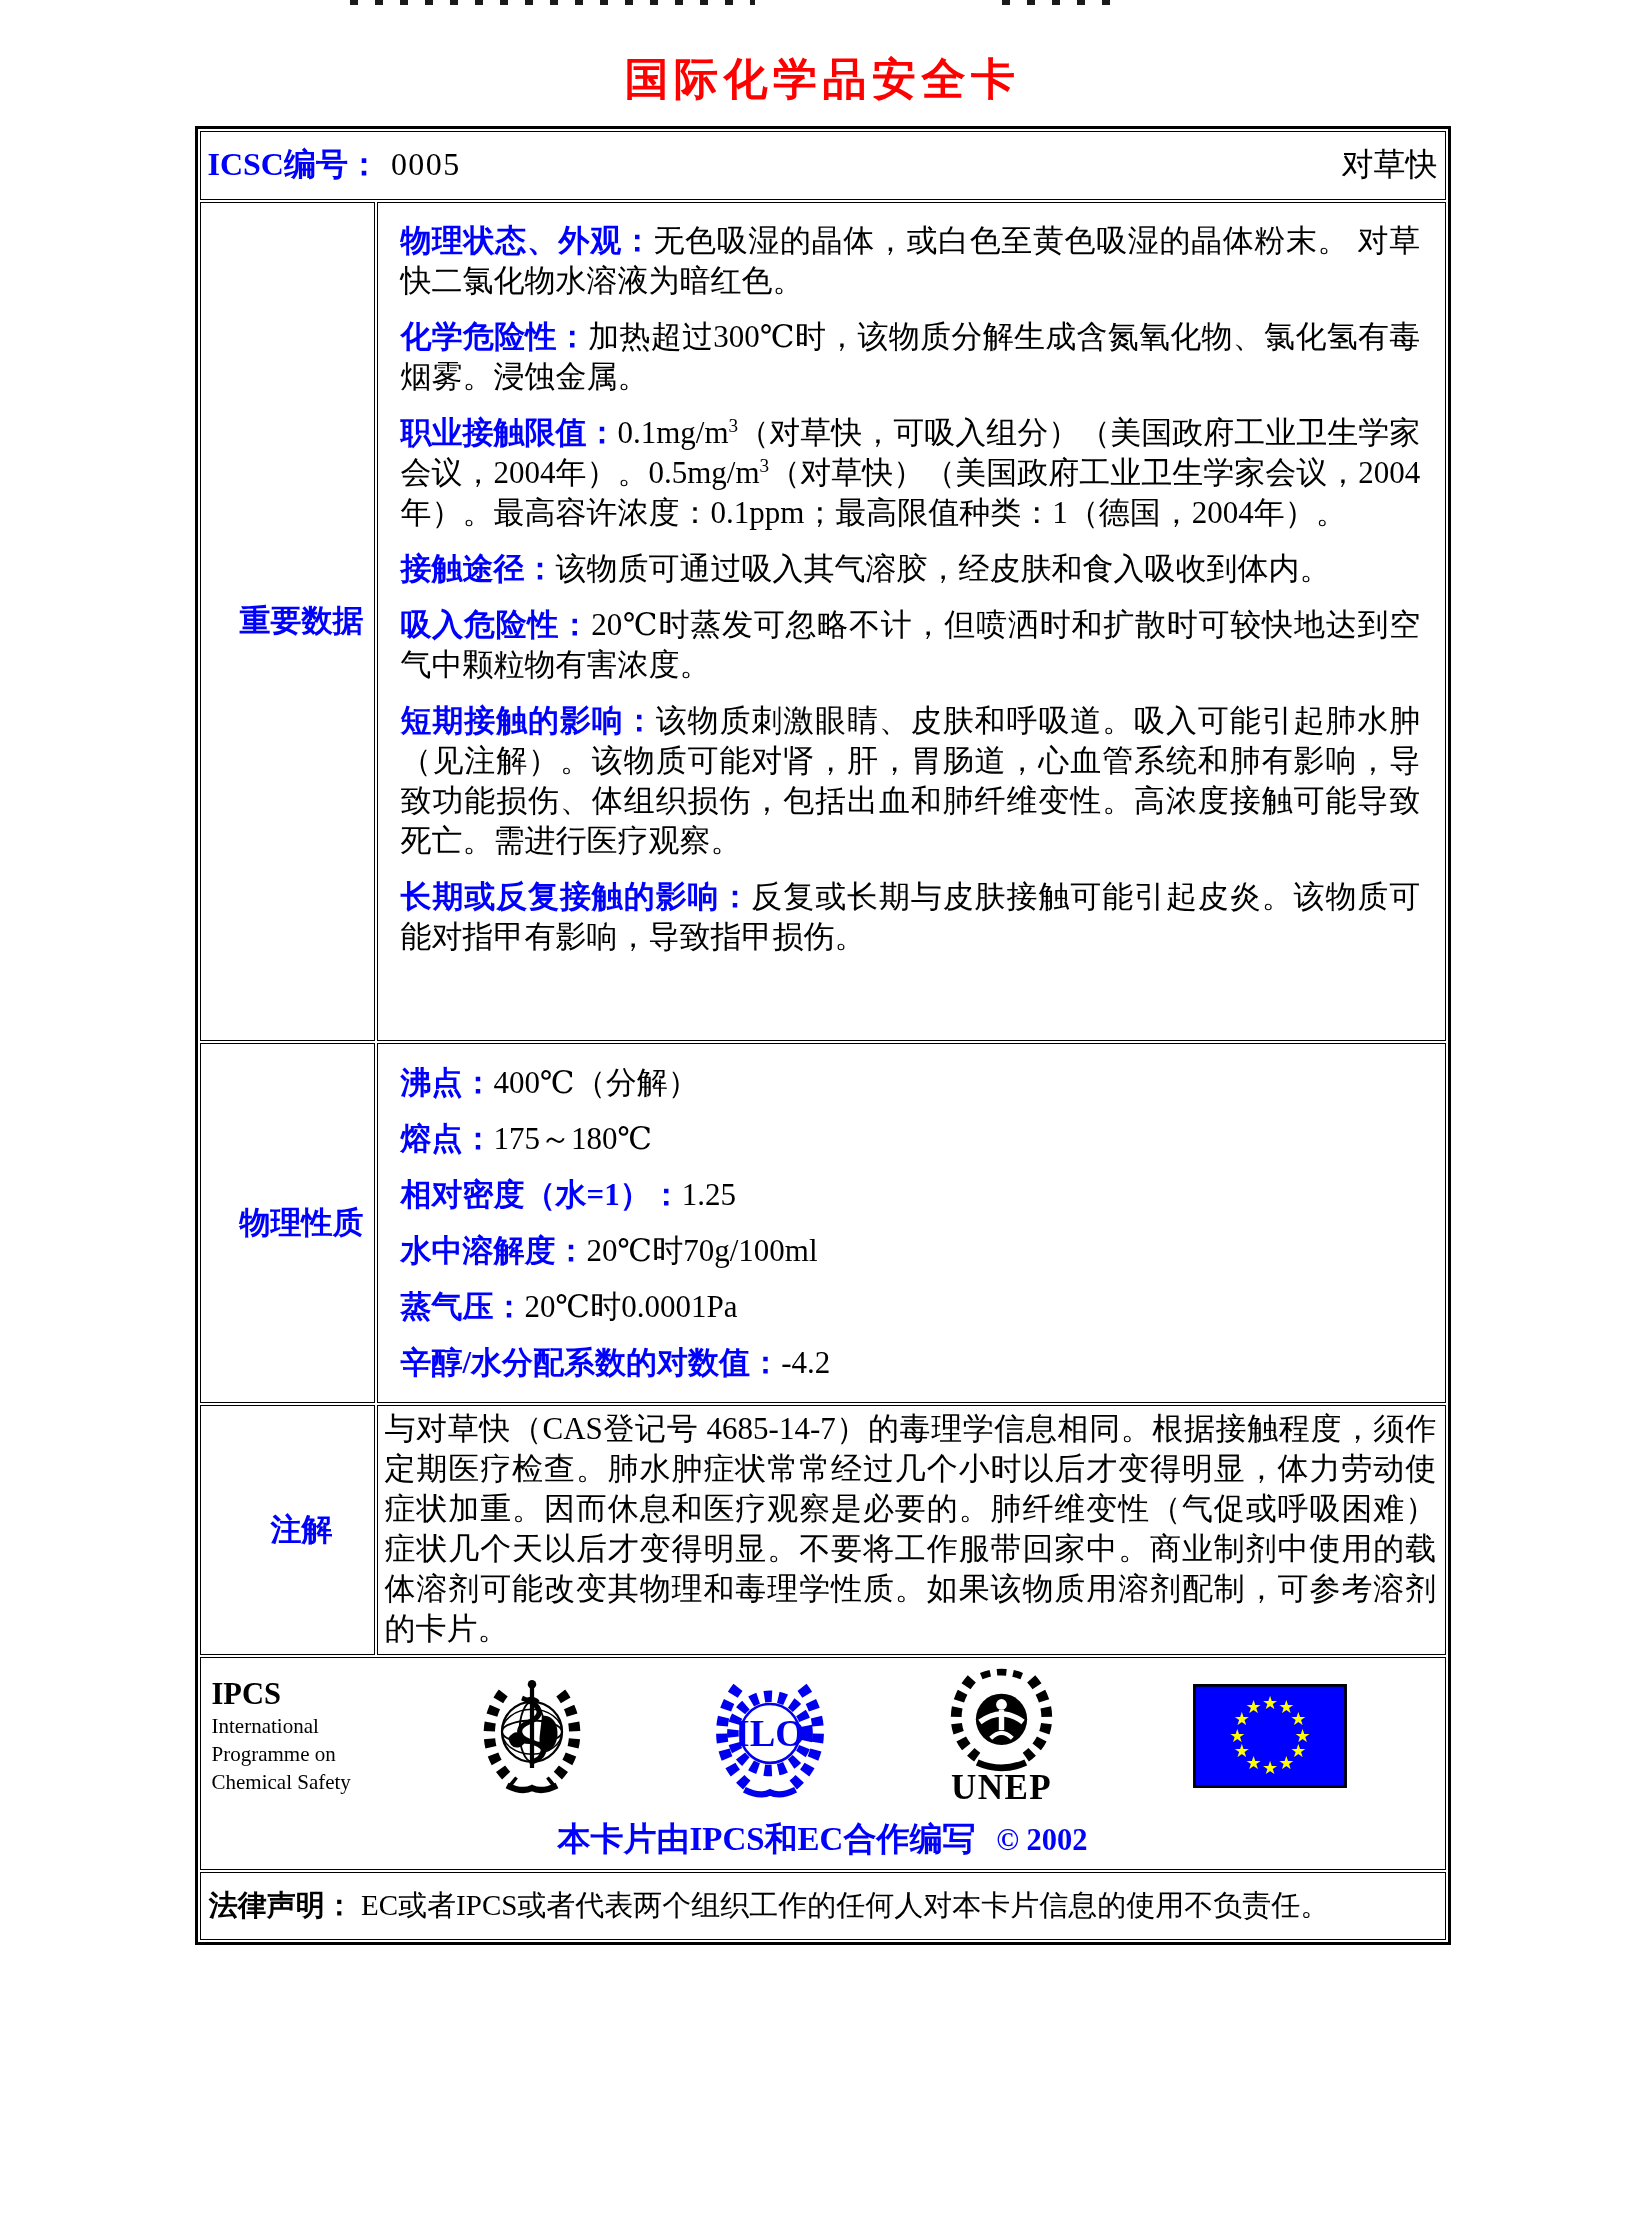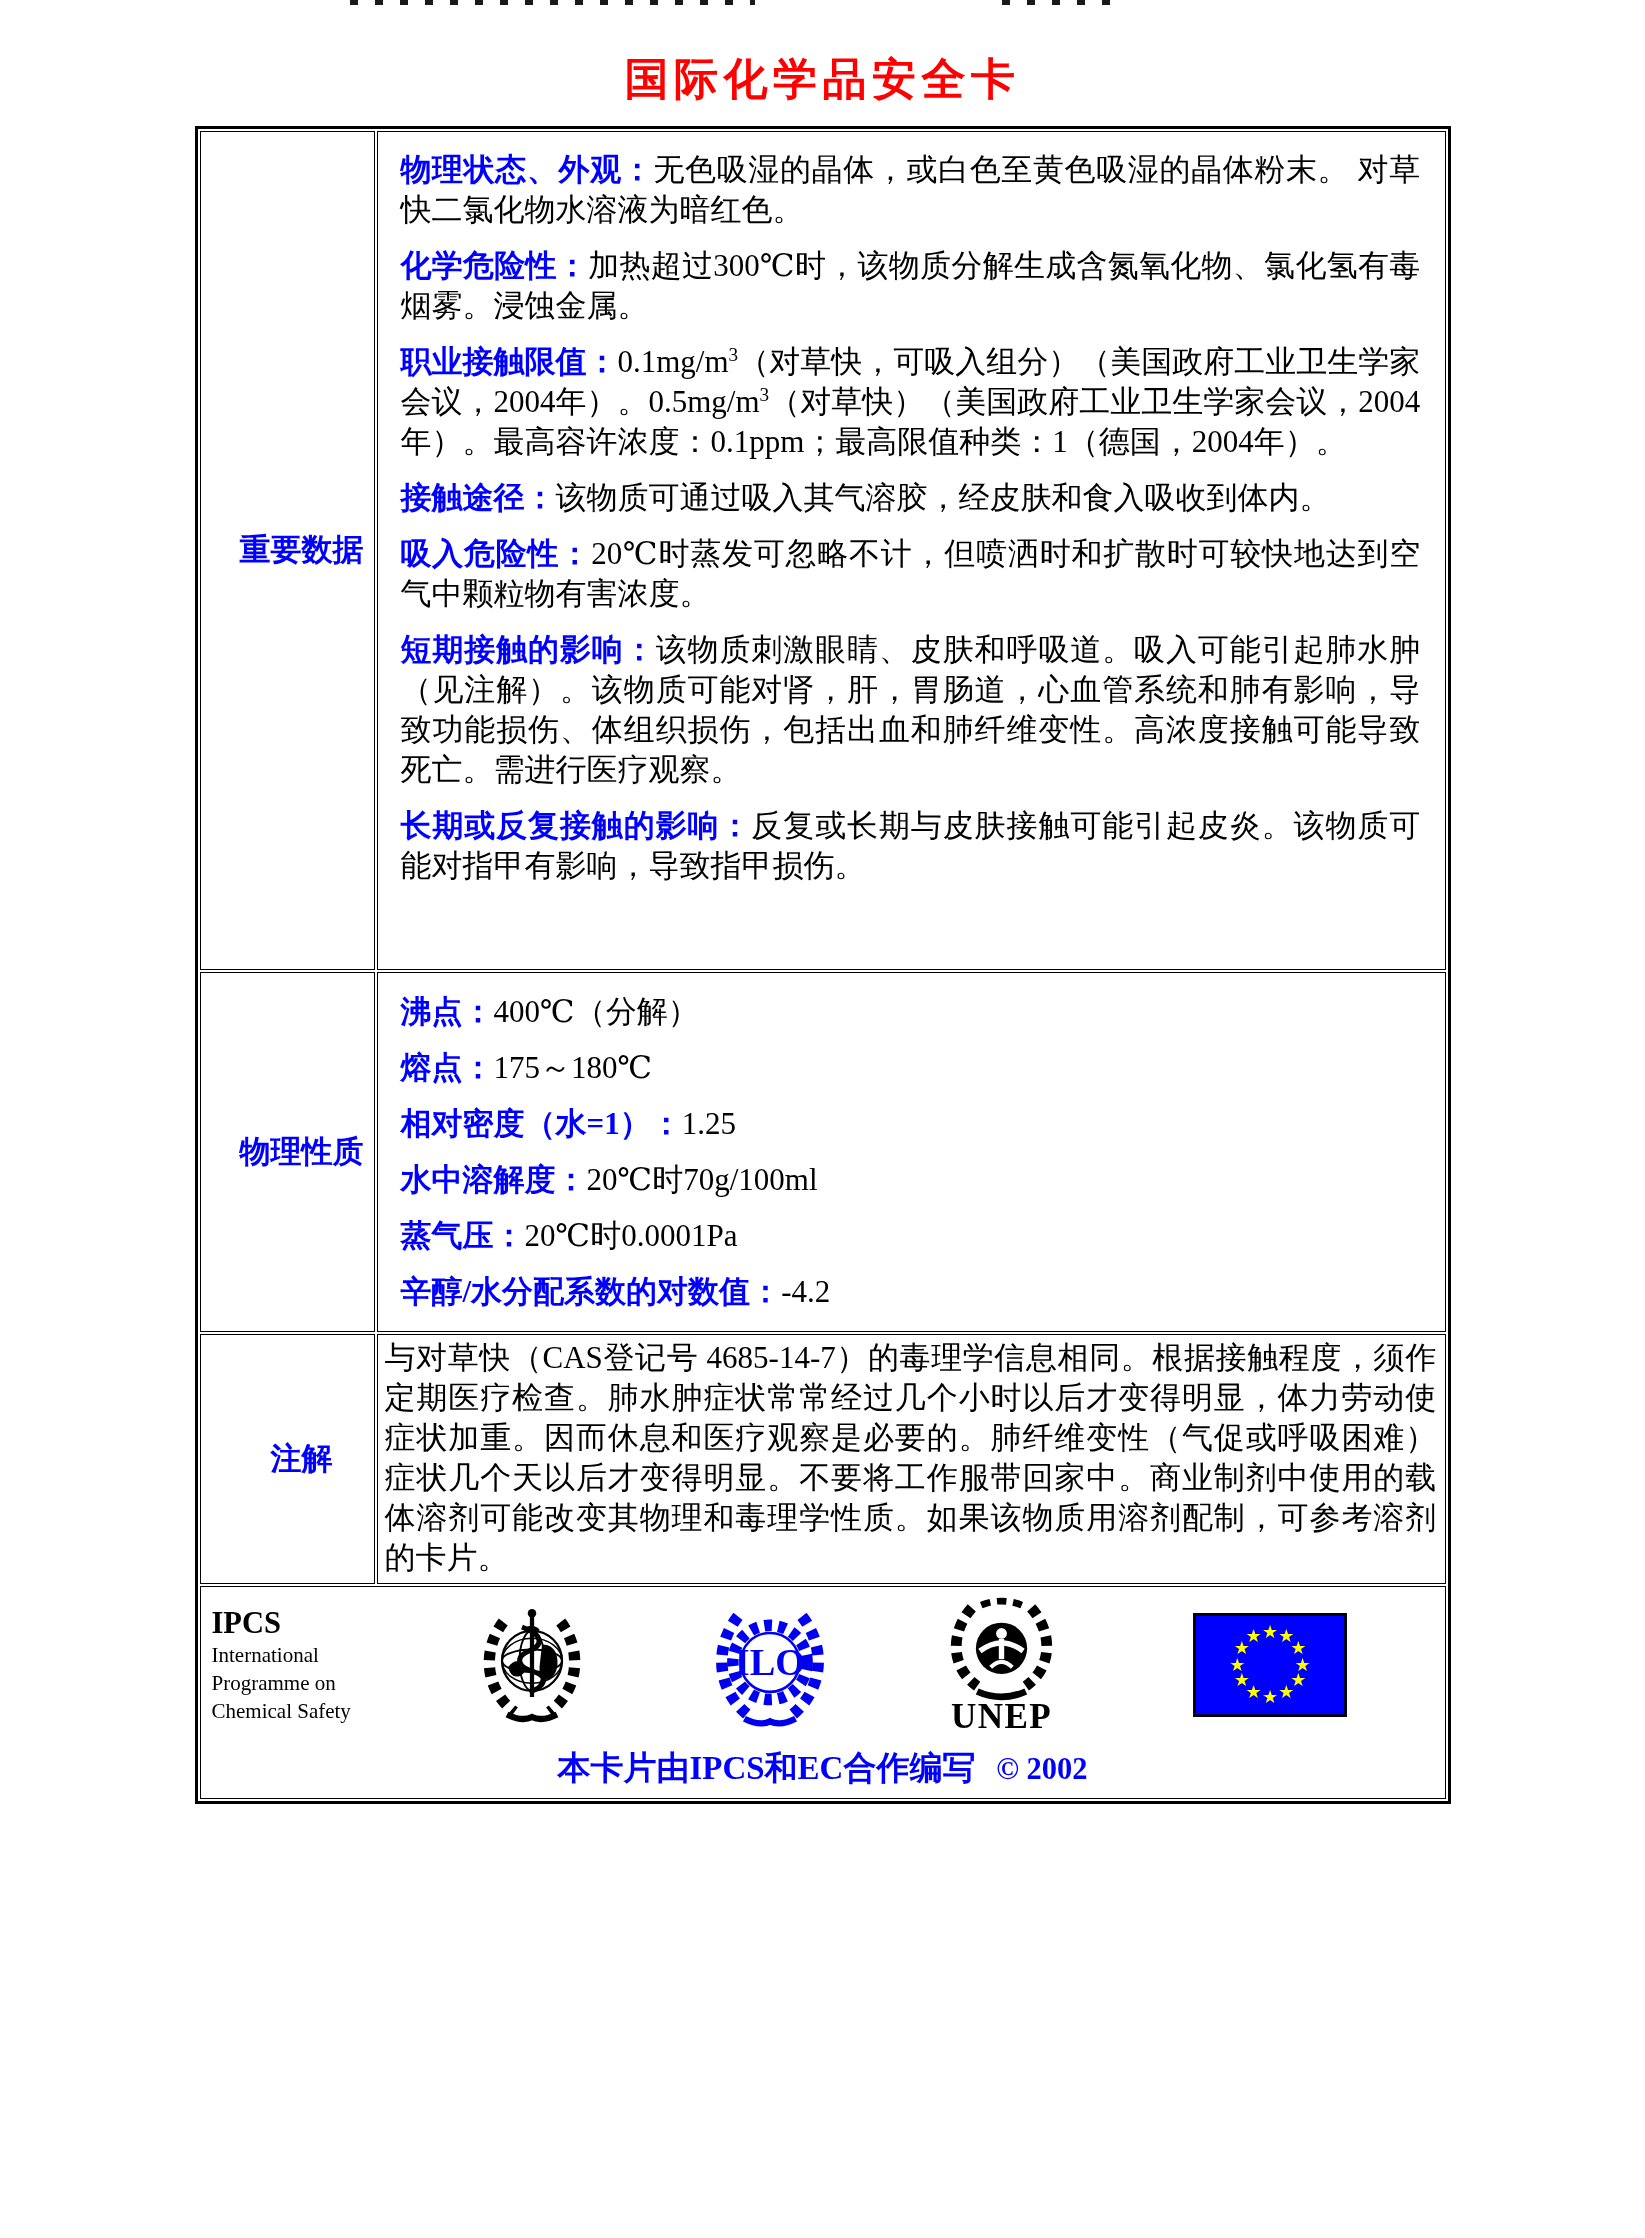--- a/index.html
+++ b/index.html
@@ -69,20 +69,30 @@
 
 <div class="title">国际化学品安全卡</div>
 
 <table class="card">
   <colgroup>
       <col class="col-label">
       <col>
     </colgroup>
 
   <tbody>
+      <tr>
+    <td class="header-cell" colspan="2">
+      <div class="header-flex">
+        <div>
+          <span class="blue-bold">ICSC编号：</span><span class="icsc-number">0005</span>
+        </div>
+        <div>对草快</div>
+      </div>
+    </td>
+  </tr>
 
   <tr>
     <td class="label-cell">重要数据</td>
     <td class="content-cell" style="height:832px;">
       <div id="important-paragraphs">
             <div class="para"><span class="inline-label">物理状态、外观：</span><span>无色吸湿的晶体，或白色至黄色吸湿的晶体粉末。 对草快二氯化物水溶液为暗红色。</span></div>
             <div class="para"><span class="inline-label">化学危险性：</span><span>加热超过300℃时，该物质分解生成含氮氧化物、氯化氢有毒烟雾。浸蚀金属。</span></div>
             <div class="para"><span class="inline-label">职业接触限值：</span><span>0.1mg/m</span><sup class="sup3">3</sup><span>（对草快，可吸入组分）（美国政府工业卫生学家会议，2004年）。0.5mg/m</span><sup class="sup3">3</sup><span>（对草快）（美国政府工业卫生学家会议，2004年）。最高容许浓度：0.1ppm；最高限值种类：1（德国，2004年）。</span></div>
             <div class="para"><span class="inline-label">接触途径：</span><span>该物质可通过吸入其气溶胶，经皮肤和食入吸收到体内。</span></div>
             <div class="para"><span class="inline-label">吸入危险性：</span><span>20℃时蒸发可忽略不计，但喷洒时和扩散时可较快地达到空气中颗粒物有害浓度。</span></div>
@@ -187,15 +197,21 @@
           </svg>
         </span>
       </div>
       <div class="caption-line">
         <span class="cap">本卡片由IPCS和EC合作编写</span>
         <span class="copy">© 2002</span>
       </div>
     </td>
   </tr>
 
+  <tr>
+    <td class="legal-cell" colspan="2" style="height:58px;">
+      <span class="legal-label">法律声明：</span>
+      <span>EC或者IPCS或者代表两个组织工作的任何人对本卡片信息的使用不负责任。</span>
+    </td>
+  </tr>
 </tbody>
   </table>
 
 
 </body></html>

